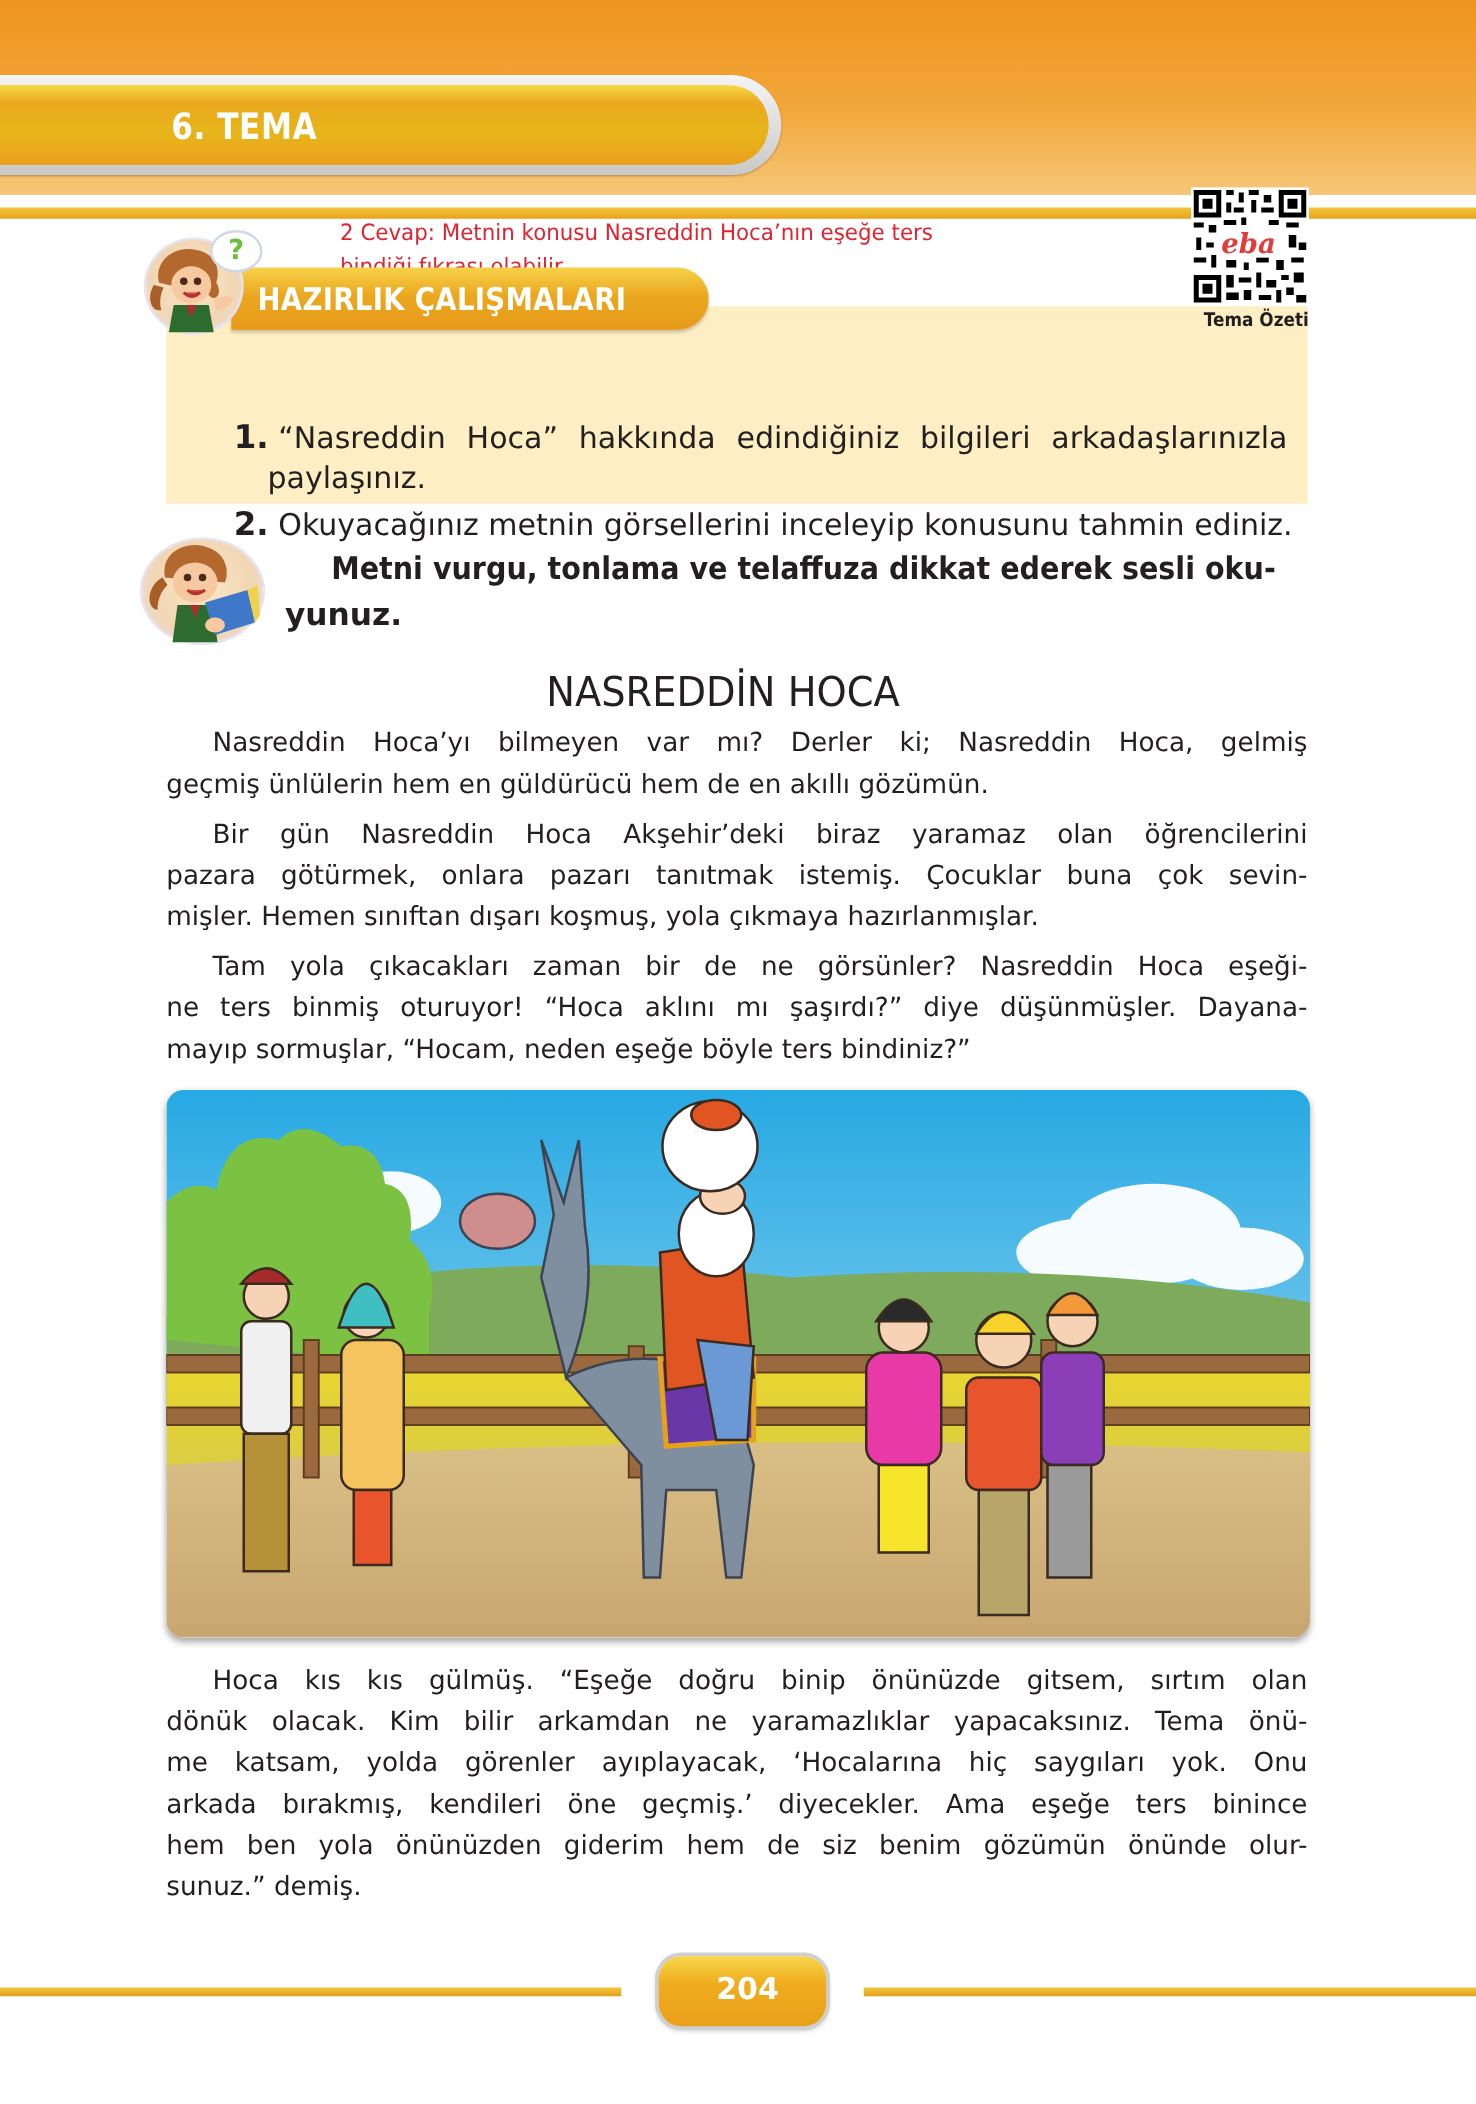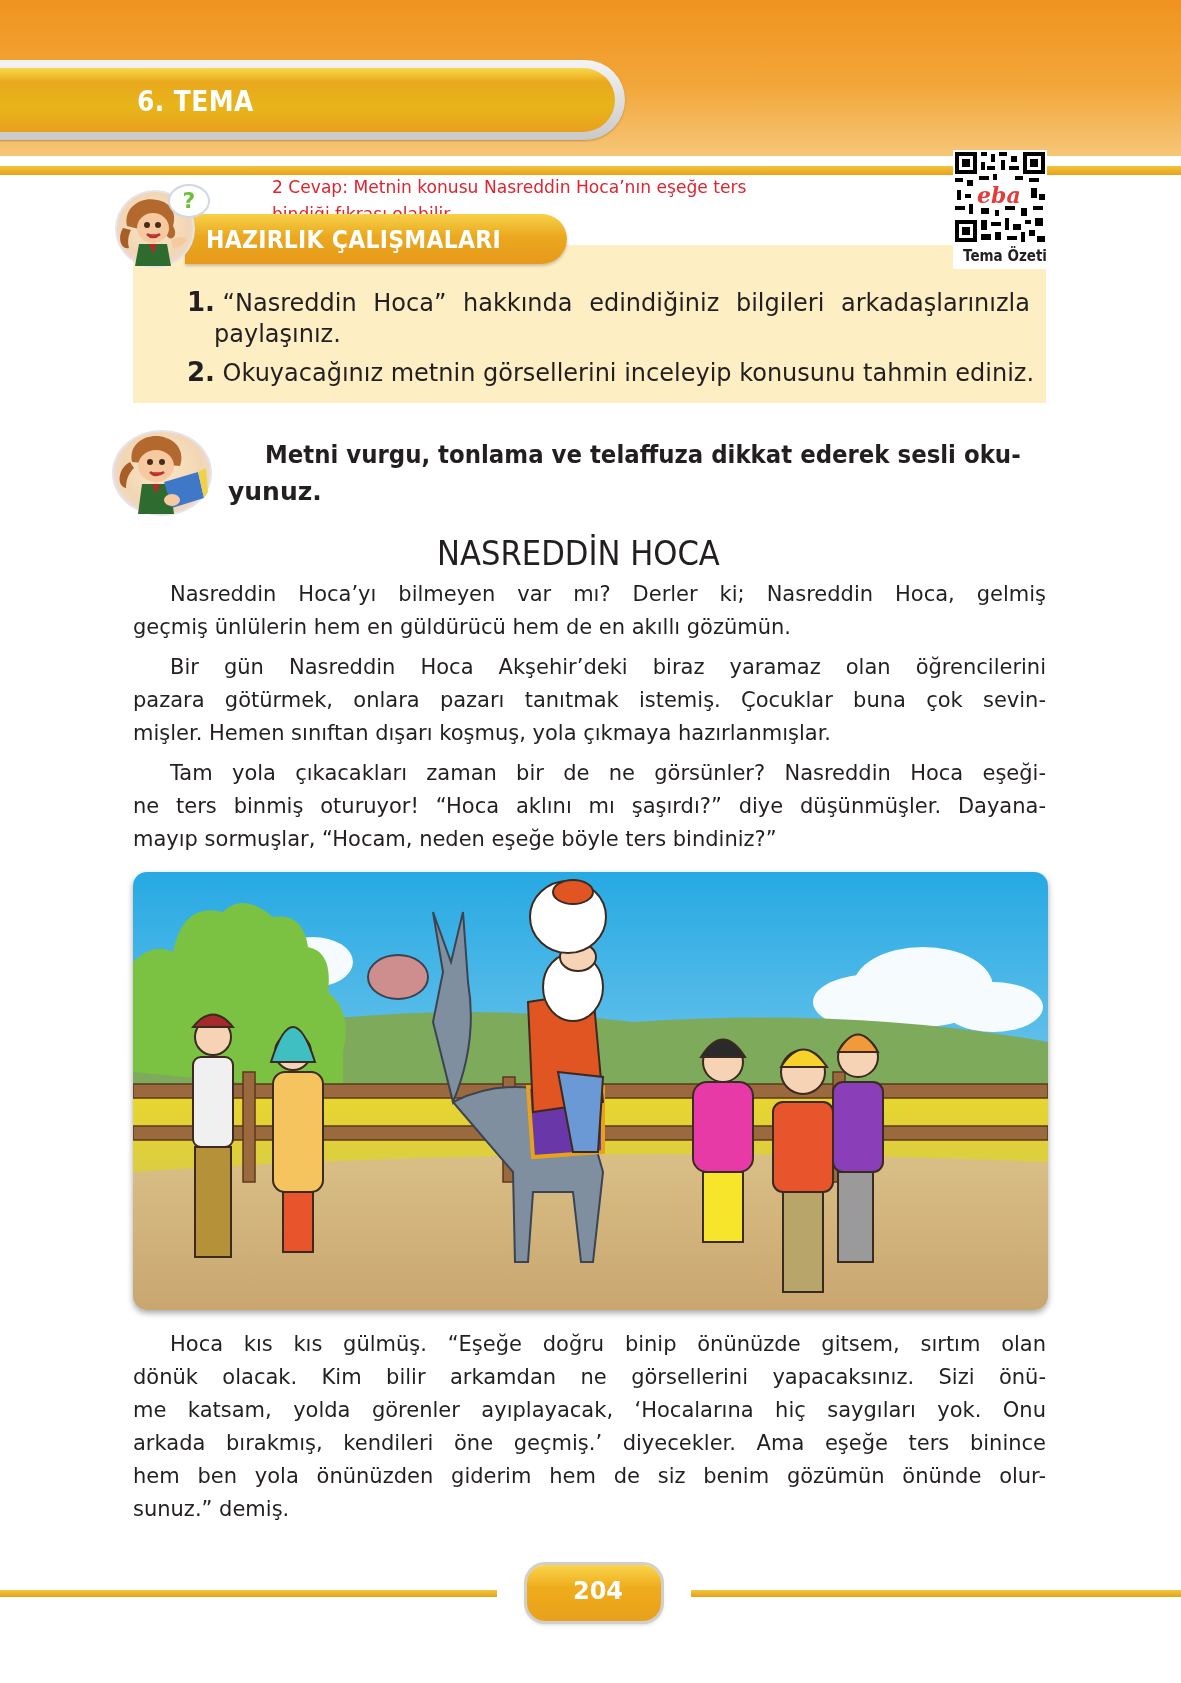--- a/index.html
+++ b/index.html
@@ -20,41 +20,41 @@
     transform: scaleX(0.86); transform-origin: left top; }
   .hdr-white { position: absolute; left: 0; top: 156px; width: 1181px; height: 10px; background: #ffffff; }
   .hdr-stripe { position: absolute; left: 0; top: 166px; width: 1181px; height: 9px;
     background: linear-gradient(180deg,#f3c53c,#e8a21a); }
 
   
   .note { position: absolute; left: 272px; top: 173px; width: 580px; font-family: "DejaVu Sans", sans-serif;
     font-size: 18px; line-height: 27px; color: #e0232f; transform: scaleX(0.95); transform-origin: left top; }
 
   
-  .qr { position: absolute; left: 953px; top: 150px; width: 94px; height: 119px; background: #fff; }
+  .qr { position: absolute; left: 953px; top: 150px; width: 94px; height: 94px; background: #fff; }
   .qr-eta { position: absolute; left: 22px; top: 34px; font-family: "DejaVu Serif", serif; font-style: italic;
     font-weight: bold; font-size: 22px; color: #e23c3c; background: rgba(255,255,255,0.6); padding: 0 2px; line-height: 22px; }
   .qr-label { position: absolute; left: 953px; top: 247px; width: 94px; font-size: 15px; font-weight: bold;
     color: #231f20; text-align: right; white-space: nowrap; transform: scaleX(0.9); transform-origin: right top; }
 
   
   .prep-box { position: absolute; left: 133px; top: 245px; width: 913px; height: 158px; background: #fdeec4; }
   .prep-pill { position: absolute; left: 185px; top: 214px; width: 382px; height: 50px; border-radius: 0 25px 25px 0;
     background: linear-gradient(180deg,#f7d24a 0%,#eaa81f 45%,#e79a1b 100%);
     box-shadow: 0 2px 3px rgba(0,0,0,0.2); }
   .prep-title { position: absolute; left: 206px; top: 225px; font-weight: bold; font-size: 25px; color: #fff;
     white-space: nowrap; transform: scaleX(0.88); transform-origin: left top; letter-spacing: 0.3px; }
   .avatar { position: absolute; border-radius: 50%; background: radial-gradient(circle at 50% 45%, #fbe7c8 0%, #f1d6b4 60%, #e6e1ef 100%);
     border: 2px solid #e7e2ee; }
   .thought { position: absolute; left: 168px; top: 184px; width: 42px; height: 34px; border-radius: 50%;
     background: #fff; border: 2px solid #cfd8e3; text-align: center; font-weight: bold; font-size: 22px;
     line-height: 30px; color: #6bbf3a; }
 
   .q { position: absolute; font-family: "DejaVu Sans", sans-serif; font-size: 24px; color: #231f20;
-    white-space: nowrap; transform-origin: left top; }
+    white-space: nowrap; transform-origin: left top; margin-top: 48px; }
 
   
   .instr { position: absolute; font-weight: bold; font-size: 25px; color: #231f20; white-space: nowrap;
     transform-origin: left top; }
 
   
   .story-title { position: absolute; left: 437px; top: 534px; font-size: 33px; color: #231f20; white-space: nowrap;
     transform: scaleX(0.93); transform-origin: left top; }
   .line { position: absolute; left: 133px; width: 913px; font-size: 21px; color: #231f20; white-space: nowrap;
     line-height: 30px; transform-origin: left top; }
@@ -291,21 +291,21 @@
       <rect x="700" y="210" width="50" height="90" rx="10" fill="#8a3fb8"></rect>
       <rect x="705" y="300" width="35" height="90" fill="#9a9a9a"></rect>
       <circle cx="725" cy="185" r="20" fill="#f5d3b4"></circle>
       <path d="M705 180 Q725 145 745 180 Z" fill="#f29a3a"></path>
     </g>
   </svg>
 </div>
 
 <div>
   <div class="line justify indent" style="top:1329px;">Hoca kıs kıs gülmüş. “Eşeğe doğru binip önünüzde gitsem, sırtım olan</div>
-  <div class="line justify" style="top:1362px;">dönük olacak. Kim bilir arkamdan ne görsellerini yapacaksınız. Sizi önü-</div>
+  <div class="line justify" style="top:1362px;">dönük olacak. Kim bilir arkamdan ne yaramazlıklar yapacaksınız. Tema önü-</div>
   <div class="line justify" style="top:1395px;">me katsam, yolda görenler ayıplayacak, ‘Hocalarına hiç saygıları yok. Onu</div>
   <div class="line justify" style="top:1428px;">arkada bırakmış, kendileri öne geçmiş.’ diyecekler. Ama eşeğe ters binince</div>
   <div class="line justify" style="top:1461px;">hem ben yola önünüzden giderim hem de siz benim gözümün önünde olur-</div>
   <div class="line" style="top:1494px;">sunuz.” demiş.</div>
 </div>
 
 <div class="foot-line" style="left:0; width:497px;"></div>
 <div class="foot-line" style="left:691px; width:490px;"></div>
 <div class="foot-badge"></div>
 <div class="foot-num">204</div>

